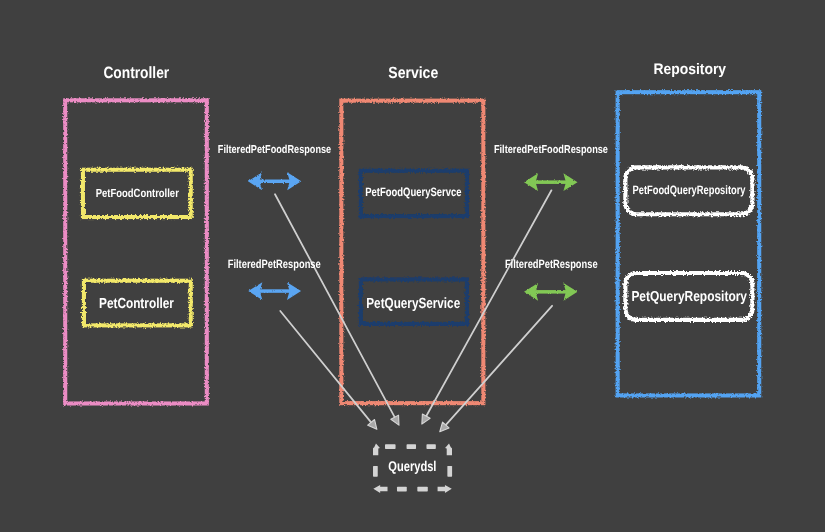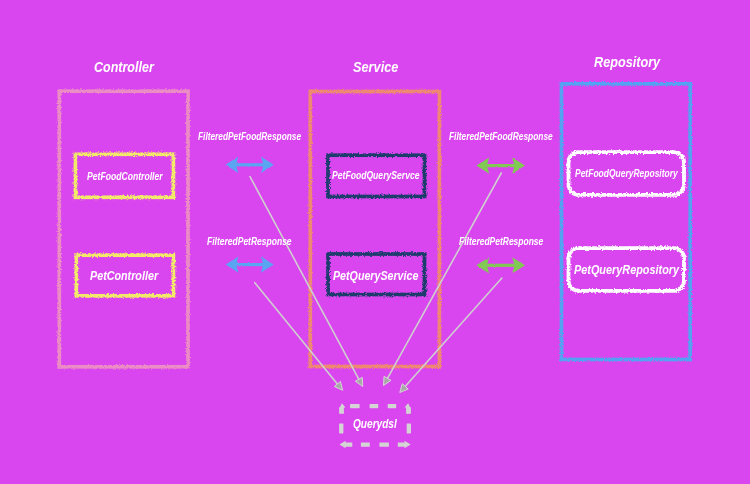--- a/index.html
+++ b/index.html
@@ -1,18 +1,18 @@
 <!DOCTYPE html>
 <html><head>
 <meta charset="utf-8">
 <title>Architecture Diagram</title>
 <style>
   html,body{margin:0;padding:0;background:#000;}
-  #canvas{position:relative;width:750px;height:484px;background:#d946ef;overflow:hidden;
-    font-family:"Liberation Sans",sans-serif;font-style:italic;}
+  #canvas{position:relative;width:750px;height:484px;background:#404040;overflow:hidden;
+    font-family:"Liberation Sans",sans-serif;}
   svg.layer{position:absolute;left:0;top:0;width:750px;height:484px;}
   .lbl{position:absolute;color:#fff;font-weight:bold;white-space:nowrap;
        line-height:1;transform-origin:0 0;}
   #softwrap{position:absolute;left:0;top:0;width:750px;height:484px;filter:blur(0.28px);}
 </style>
 </head>
 <body>
 
 <div id="canvas">
 <div id="softwrap">

